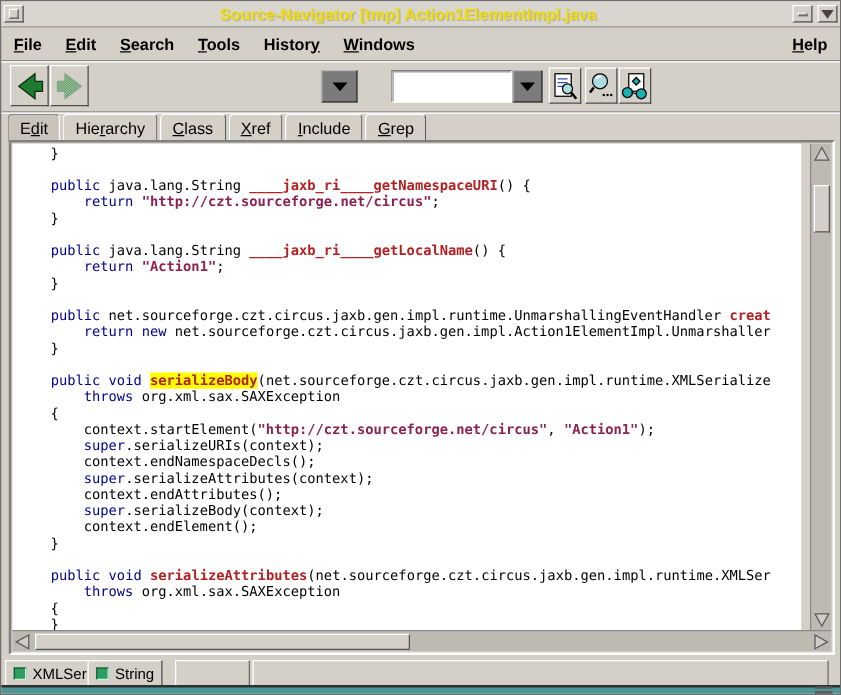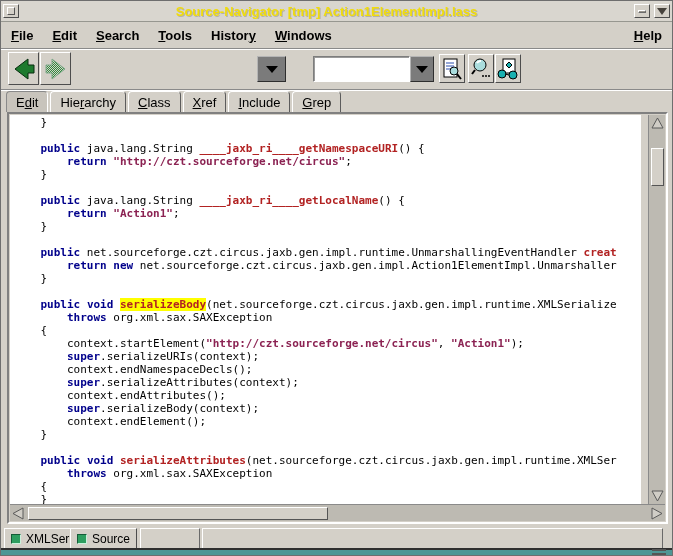--- a/index.html
+++ b/index.html
@@ -48,21 +48,21 @@
   .tab.selected{background:#c8c4bc;border-top-color:#8a8a8a;border-left-color:#8a8a8a;border-right-color:#fff;}
 
   
   .editor-frame{position:absolute;left:6px;top:111px;width:661px;height:412px;
     border:2px solid;border-color:#808080 #ffffff #ffffff #808080;background:#d4d0c8;}
   .code-area{position:absolute;left:1px;top:1px;width:631px;height:389px;background:#ffffff;overflow:hidden;cursor:text;}
   .code-pre{position:absolute;left:4px;top:1px;font-family:"DejaVu Sans Mono","Liberation Mono",monospace;
     font-size:11px;line-height:13px;white-space:pre;}
   .cl{height:13px;}
   .tp{color:#000;}
-  .tk{font-weight:bold;}
+  .tk{font-weight:normal;}
   .tm{font-weight:bold;}
   .ts{font-weight:bold;}
   .th{font-weight:bold;}
 
   
   .vscroll{position:absolute;right:1px;top:1px;width:17px;height:389px;background:#bdbab2;
     border-left:1px solid #8a8a8a;}
   .hscroll{position:absolute;left:1px;bottom:1px;height:17px;width:655px;background:#bdbab2;border-top:1px solid #8a8a8a;}
   .sb-arrow{position:absolute;width:15px;height:15px;display:flex;align-items:center;justify-content:center;cursor:pointer;}
   .sb-thumb{position:absolute;background:#d4d0c8;cursor:grab;
@@ -81,21 +81,21 @@
 </style>
 </head>
 <body>
 
 <div class="window">
 
   <div class="titlebar">
     <div class="tb-btn raised">
       <div class="tb-menu-inner"></div>
     </div>
-    <div class="title-text">Source-Navigator [tmp] Action1ElementImpl.lass</div>
+    <div class="title-text">Source-Navigator [tmp] Action1ElementImpl.java</div>
     <div class="tb-btn raised">
       <div class="min-glyph"></div>
     </div>
     <div class="tb-btn raised">
       <div class="tri-down"></div>
     </div>
   </div>
 
   <div class="menubar">
     <div class="menu-items">
@@ -215,20 +215,20 @@
 
   <div class="statusbar" id="statusbar">
     <div class="status-panel" style="left:138px;width:60px;"></div>
     <div class="status-panel" style="left:200px;width:461px;"></div>
   <div class="toggle-btn raised" style="left: 2px;">
         <div class="indicator" style="background: rgb(46, 158, 96);"></div>
         <span>XMLSer</span>
       </div>
       <div class="toggle-btn raised" style="left: 68px;">
         <div class="indicator" style="background: rgb(46, 158, 96);"></div>
-        <span>Source</span>
+        <span>String</span>
       </div>
     </div>
 
   <div class="bottom-strip">
     <div class="grip"></div>
   </div>
 </div>
 
 </body></html>

